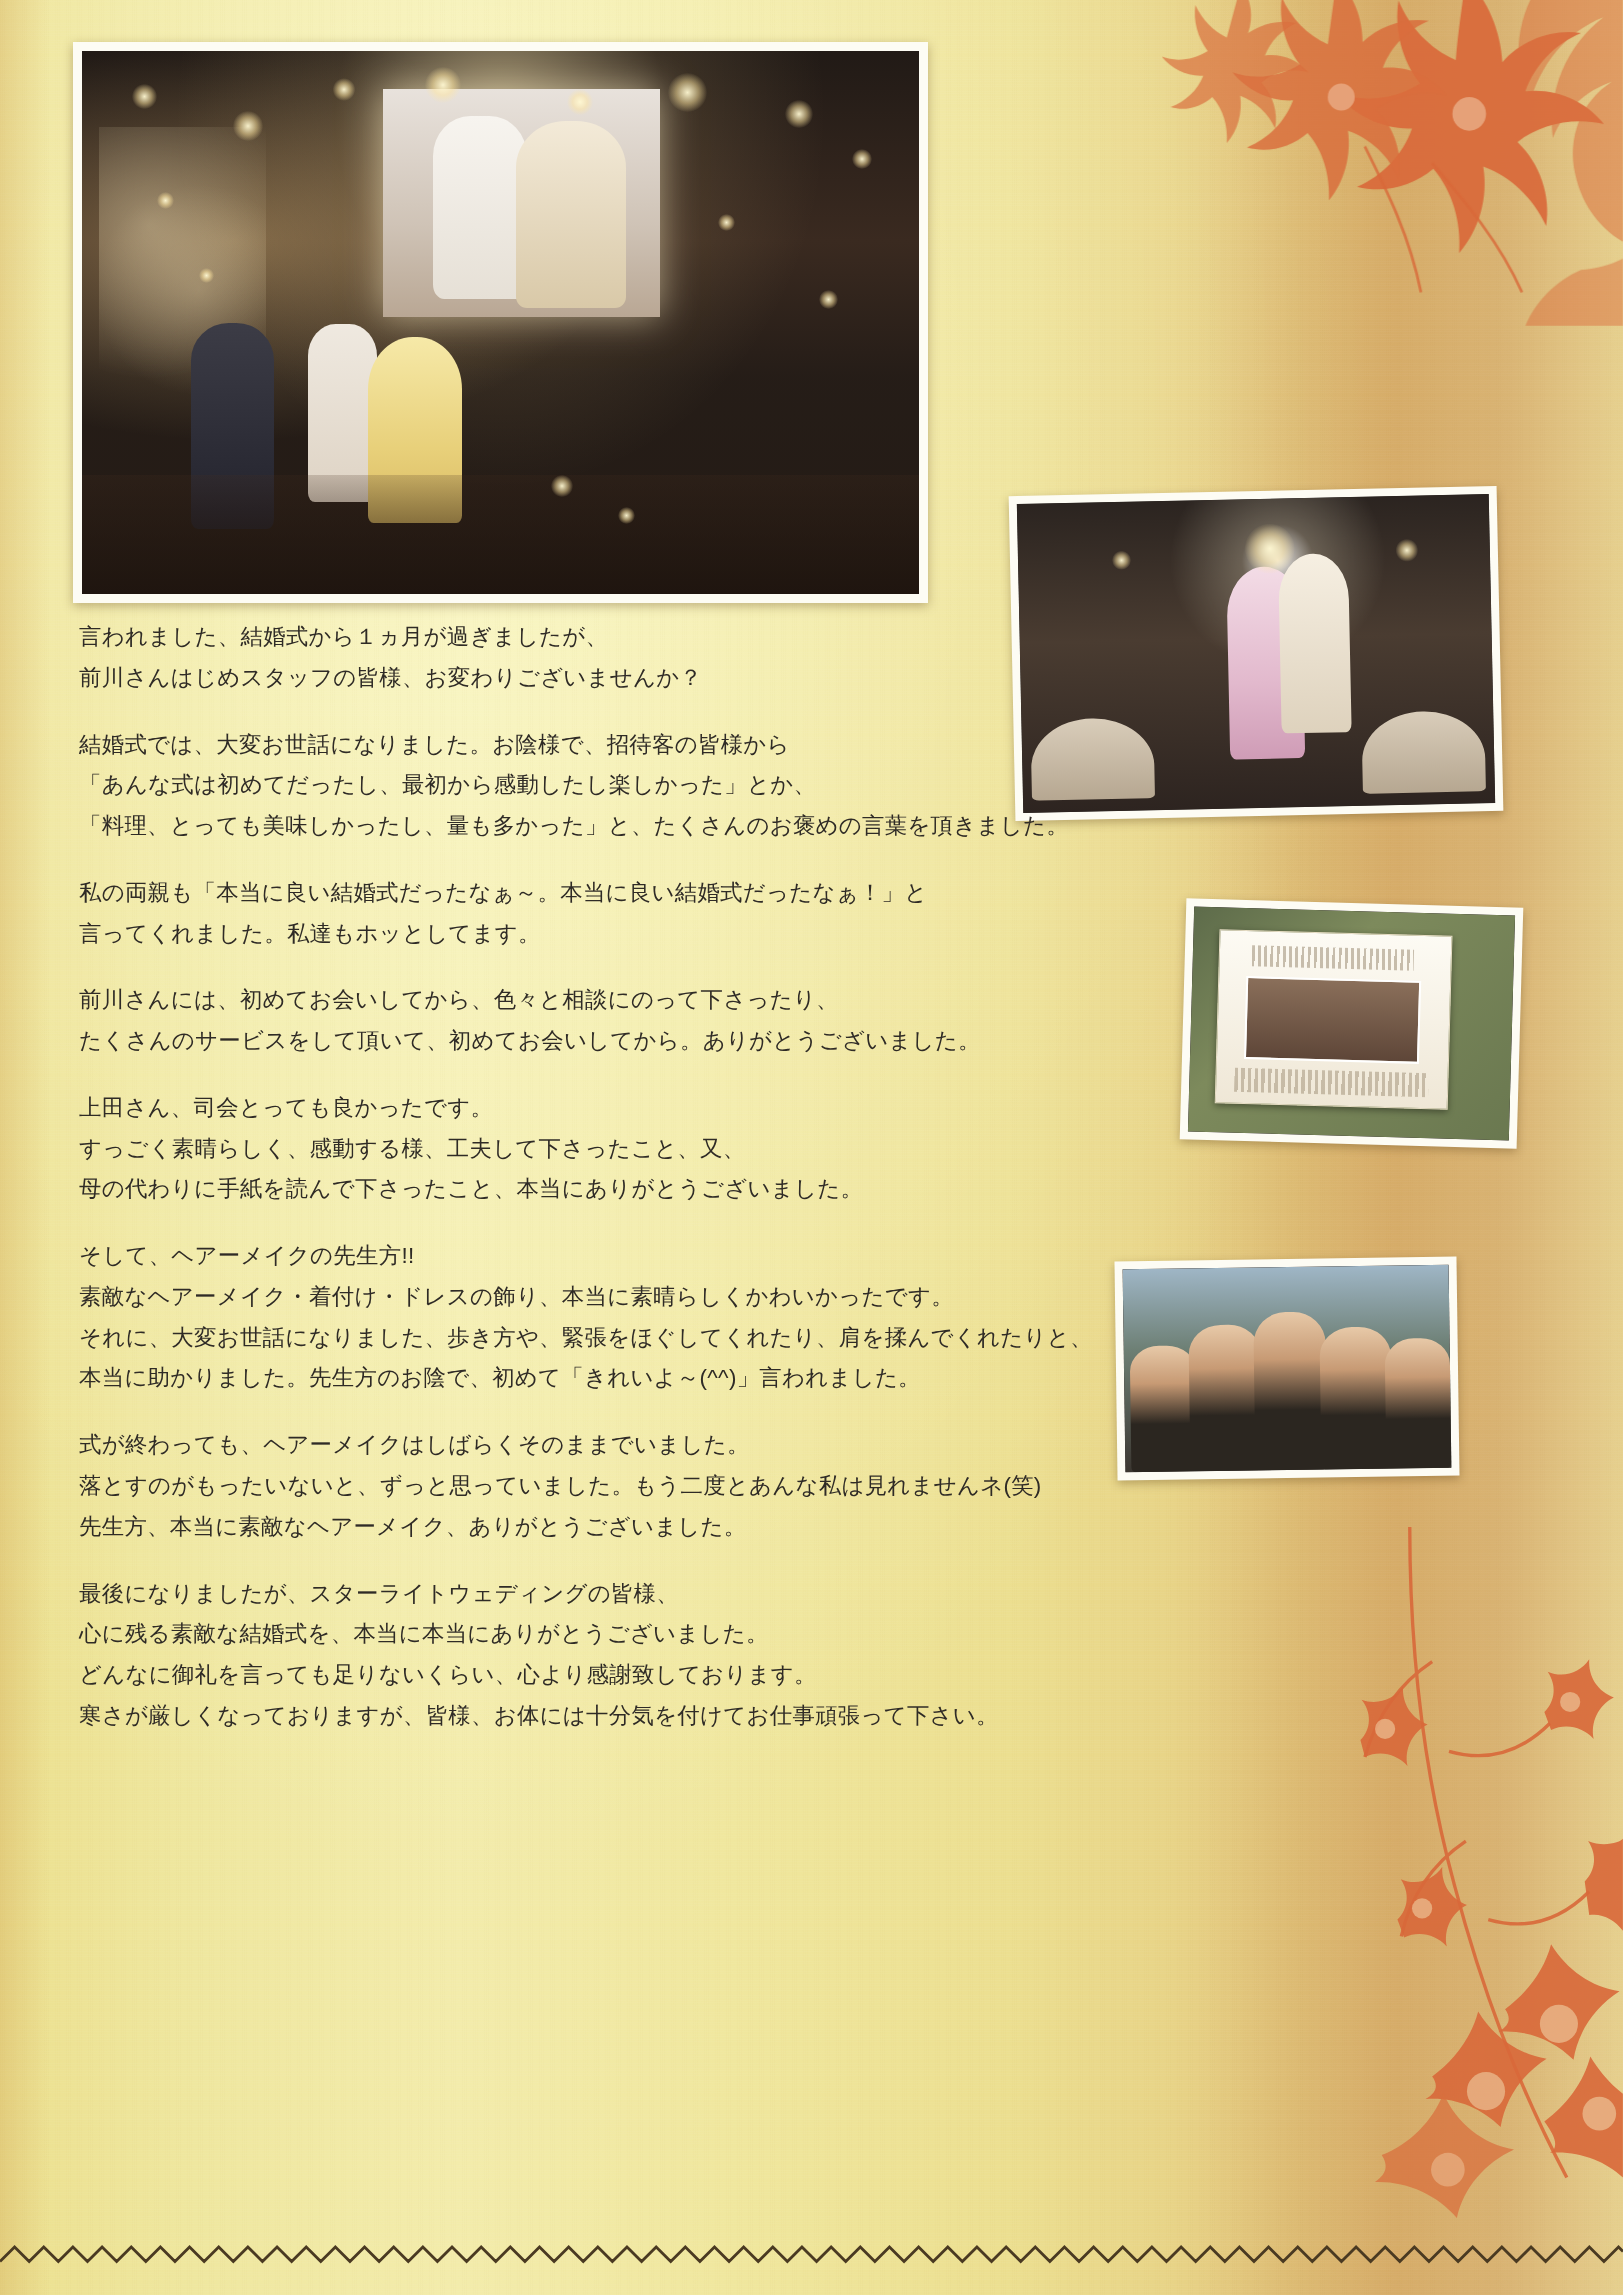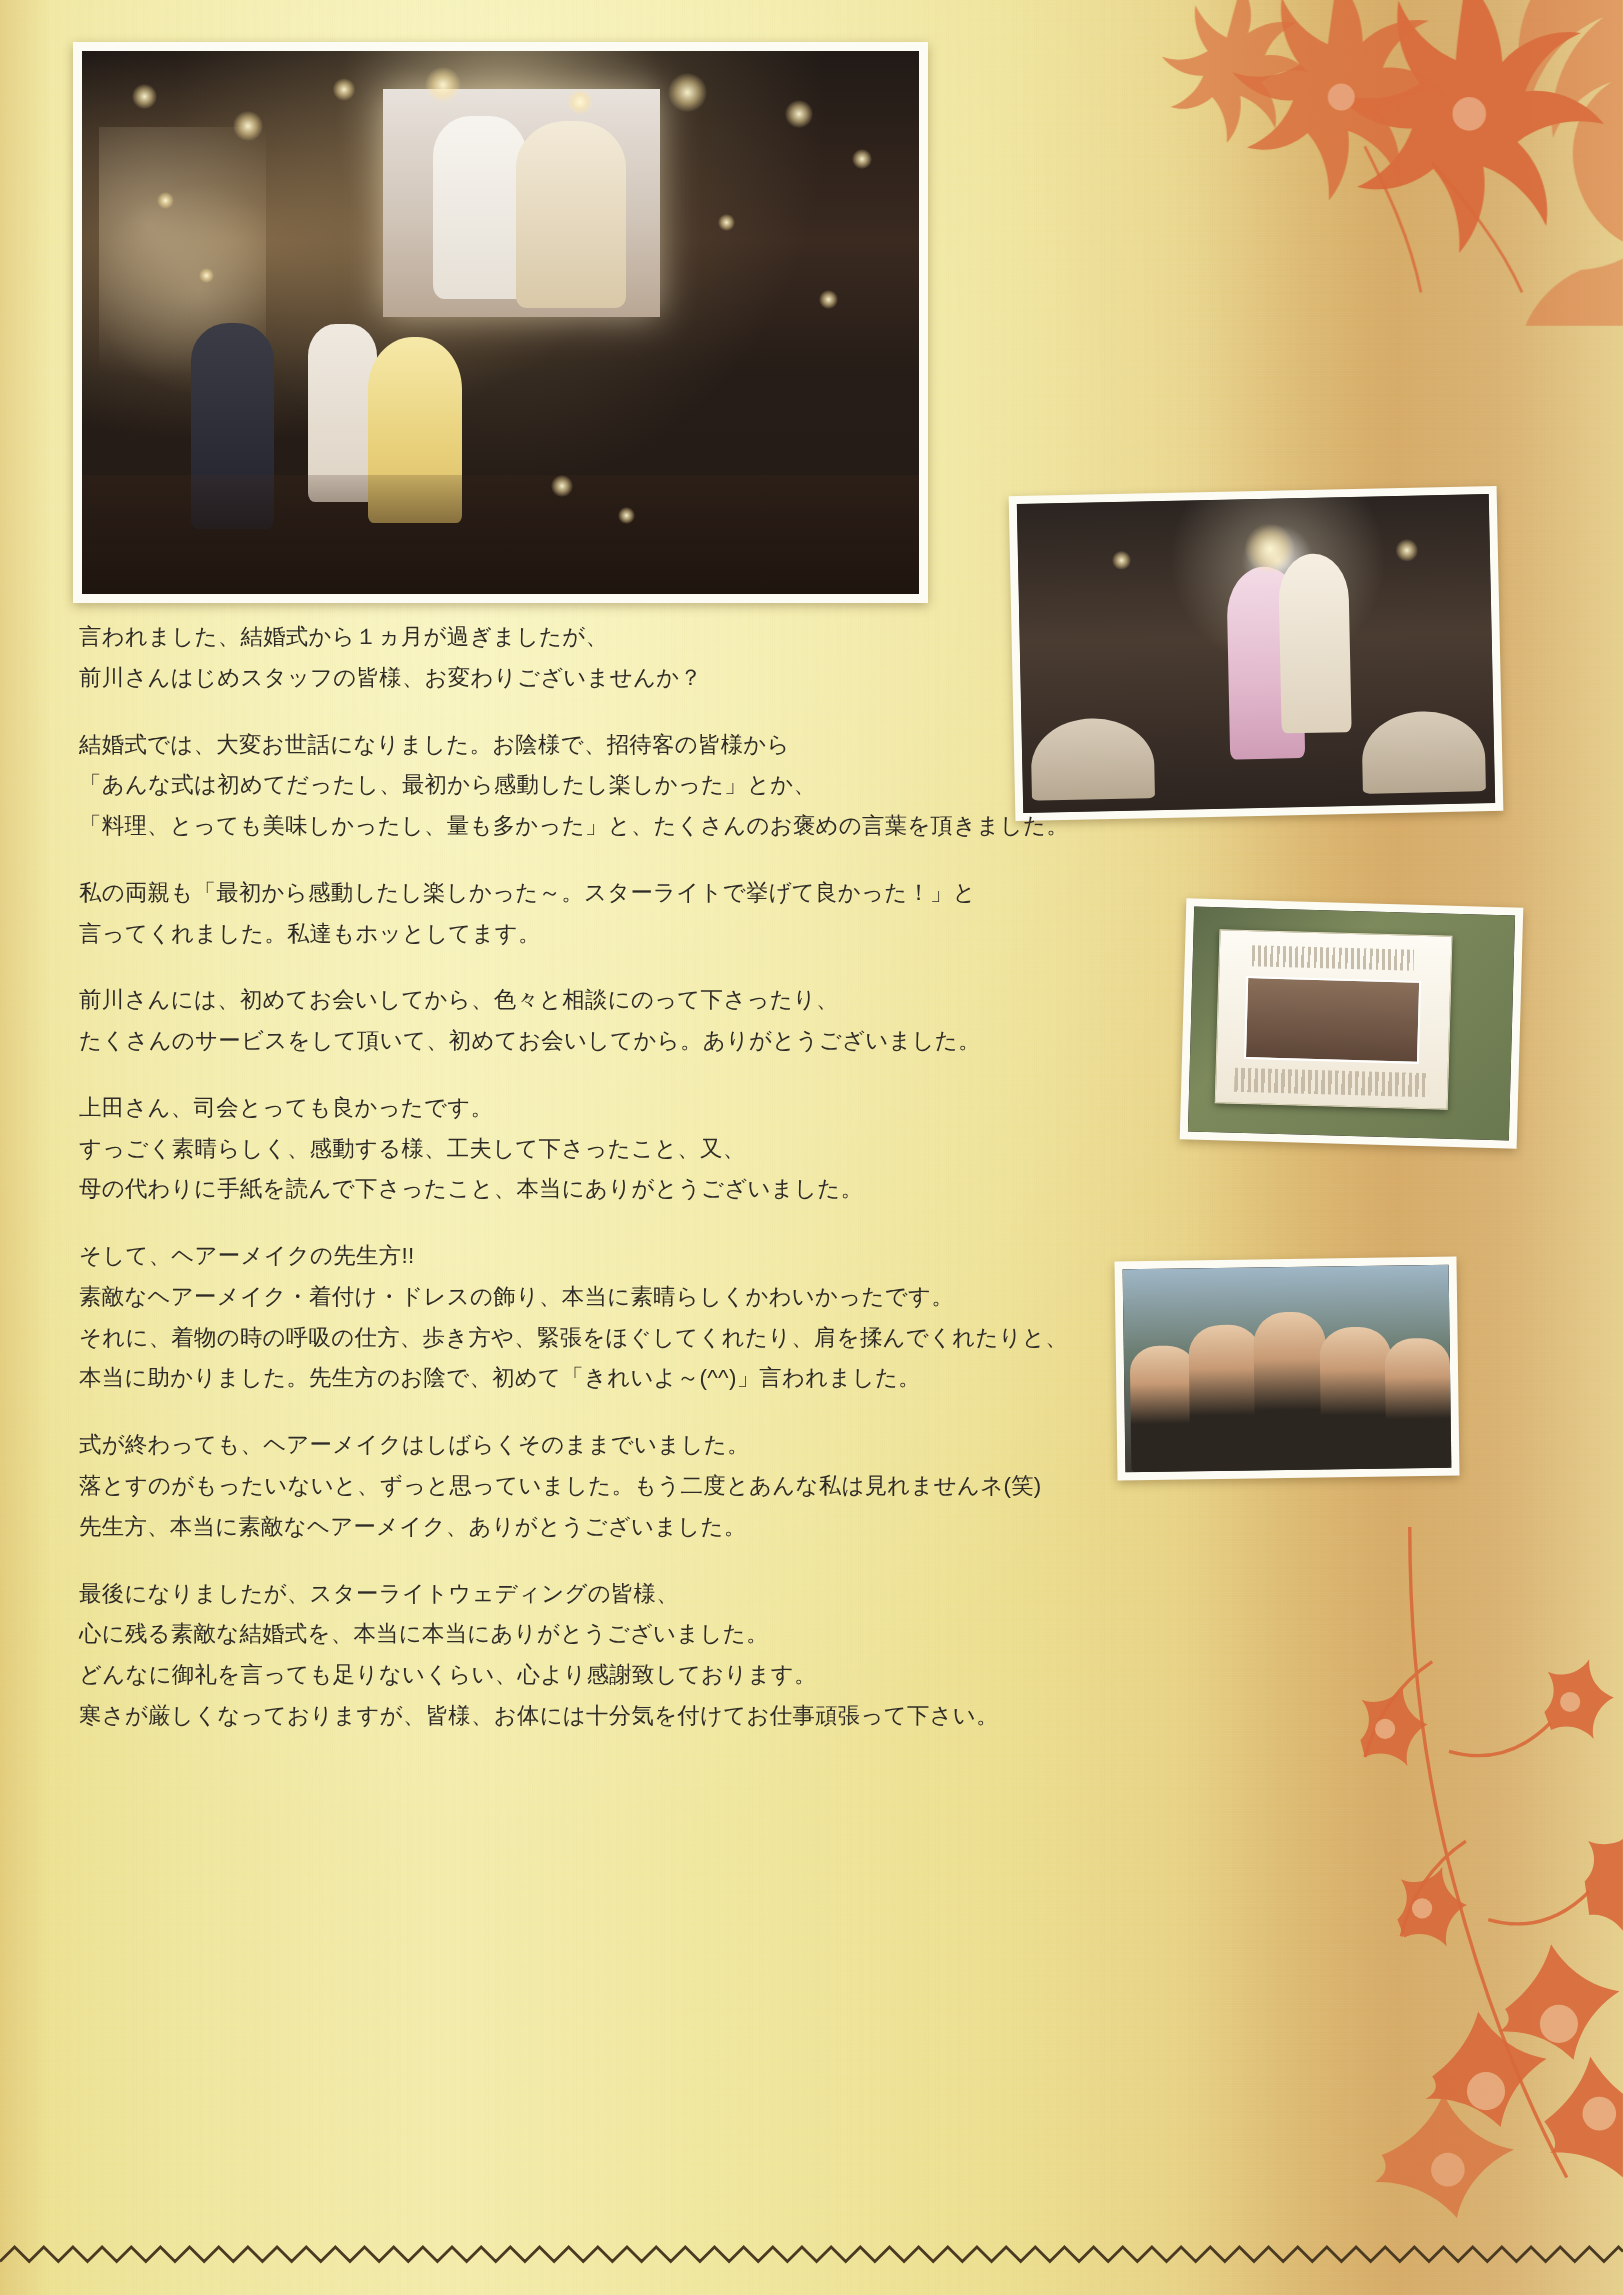--- a/index.html
+++ b/index.html
@@ -368,39 +368,39 @@
       <span class="ln">前川さんはじめスタッフの皆様、お変わりございませんか？</span>
     </p>
 
     <p class="para">
       <span class="ln">結婚式では、大変お世話になりました。お陰様で、招待客の皆様から</span>
       <span class="ln">「あんな式は初めてだったし、最初から感動したし楽しかった」とか、</span>
       <span class="ln">「料理、とっても美味しかったし、量も多かった」と、たくさんのお褒めの言葉を頂きました。</span>
     </p>
 
     <p class="para">
-      <span class="ln">私の両親も「最初から感動したし楽しかった～。スターライトで挙げて良かった！」と</span>
+      <span class="ln">私の両親も「本当に良い結婚式だったなぁ～。本当に良い結婚式だったなぁ！」と</span>
       <span class="ln">言ってくれました。私達もホッとしてます。</span>
     </p>
 
     <p class="para">
       <span class="ln">前川さんには、初めてお会いしてから、色々と相談にのって下さったり、</span>
       <span class="ln">たくさんのサービスをして頂いて、初めてお会いしてから。ありがとうございました。</span>
     </p>
 
     <p class="para">
       <span class="ln">上田さん、司会とっても良かったです。</span>
       <span class="ln">すっごく素晴らしく、感動する様、工夫して下さったこと、又、</span>
       <span class="ln">母の代わりに手紙を読んで下さったこと、本当にありがとうございました。</span>
     </p>
 
     <p class="para">
       <span class="ln">そして、ヘアーメイクの先生方!!</span>
       <span class="ln">素敵なヘアーメイク・着付け・ドレスの飾り、本当に素晴らしくかわいかったです。</span>
-      <span class="ln">それに、着物の時の呼吸の仕方、歩き方や、緊張をほぐしてくれたり、肩を揉んでくれたりと、</span>
+      <span class="ln">それに、大変お世話になりました、歩き方や、緊張をほぐしてくれたり、肩を揉んでくれたりと、</span>
       <span class="ln">本当に助かりました。先生方のお陰で、初めて「きれいよ～(^^)」言われました。</span>
     </p>
 
     <p class="para">
       <span class="ln">式が終わっても、ヘアーメイクはしばらくそのままでいました。</span>
       <span class="ln">落とすのがもったいないと、ずっと思っていました。もう二度とあんな私は見れませんネ(笑)</span>
       <span class="ln">先生方、本当に素敵なヘアーメイク、ありがとうございました。</span>
     </p>
 
     <p class="para">

